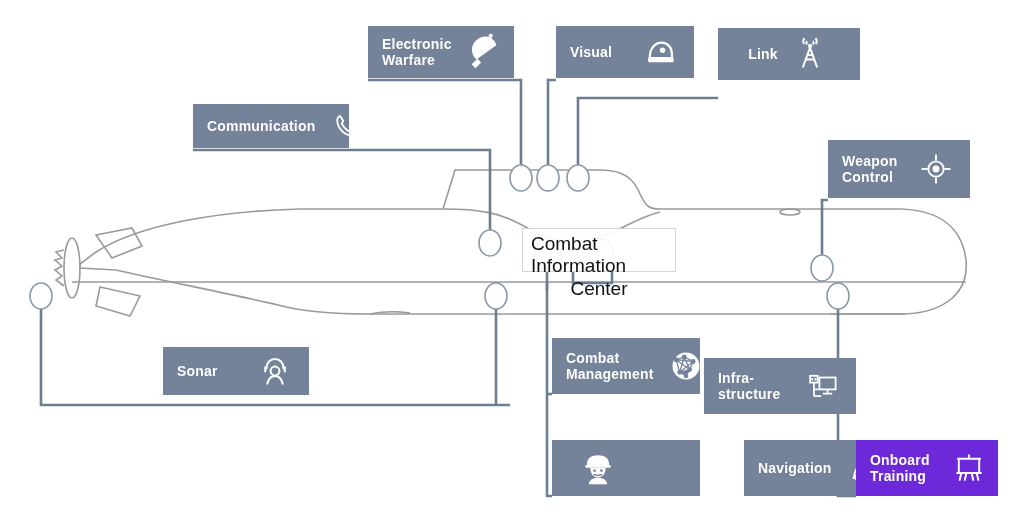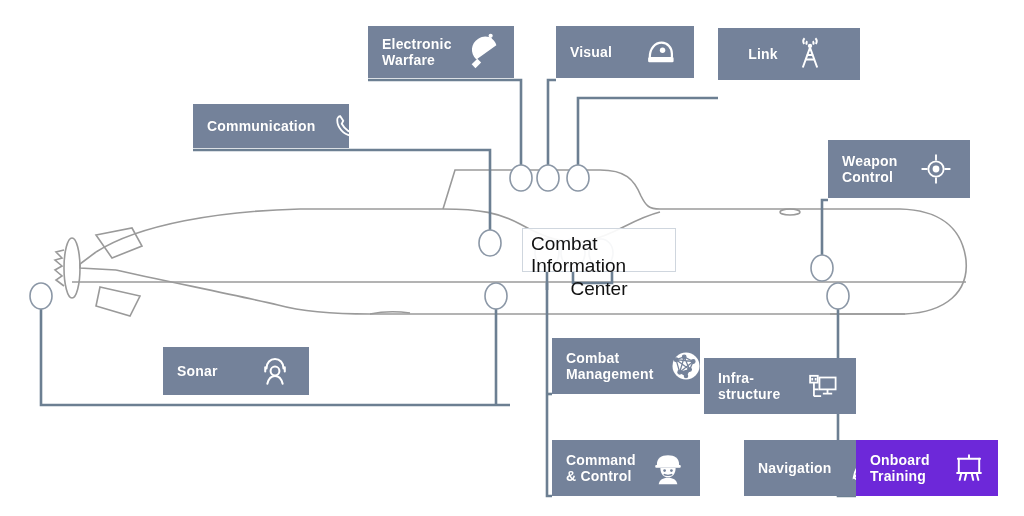--- a/index.html
+++ b/index.html
@@ -228,22 +228,20 @@
         <rect x="17" y="10" width="19" height="14"></rect>
         <path d="M26.5 24 L26.5 29 M21 29 L32 29"></path>
         <rect x="6" y="8" width="9" height="8"></rect>
         <path d="M8.5 10.5 L8.5 13.5 M12.5 10.5 L12.5 13.5"></path>
         <path d="M10.5 16 L10.5 32 M10.5 32 L19 32 M10.5 24 L16 24"></path>
       </svg>
     </span>
   </div>
 
   <div class="card" id="c8" style="left: 552px; top: 440px; width: 148px; height: 56px; background: rgb(116, 130, 154); color: rgb(255, 255, 255);">
-    <span class="lbl">Command
-&amp; Control</span>
     <span class="ico">
       <svg viewBox="0 0 40 40" width="34" height="34" fill="#fff">
         <path d="M7 15 C7 9 12 5 20 5 C28 5 33 9 33 15 L33 17 L7 17 Z"></path>
         <rect x="5" y="16.5" width="30" height="3.2" rx="1.2"></rect>
         <path d="M11 20 C11 27 15 31 20 31 C25 31 29 27 29 20 Z"></path>
         <circle cx="16" cy="23" r="1.6" fill="#74829a"></circle>
         <circle cx="24" cy="23" r="1.6" fill="#74829a"></circle>
         <path d="M15 27.5 C17 29 23 29 25 27.5" stroke="#74829a" stroke-width="1.5" fill="none"></path>
         <path d="M9 39 C10 34 14 31.5 20 31.5 C26 31.5 30 34 31 39 Z"></path>
       </svg>

